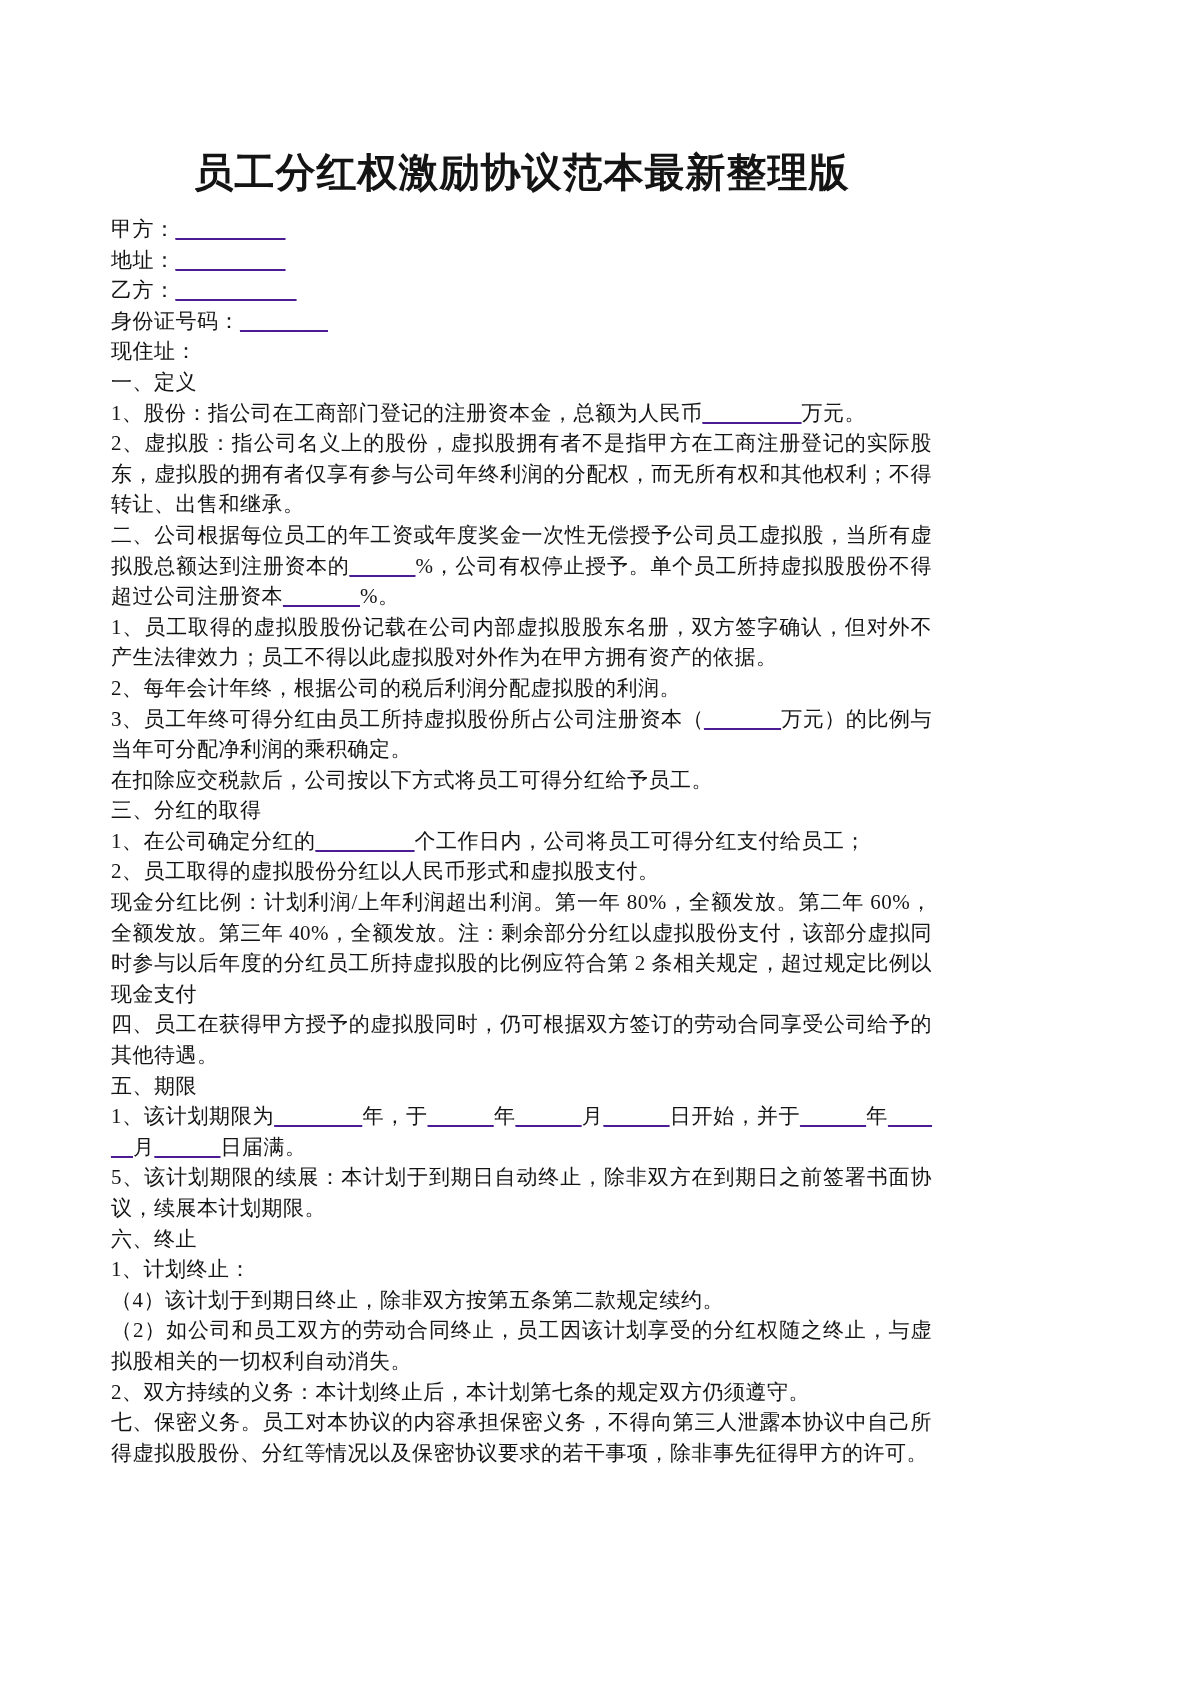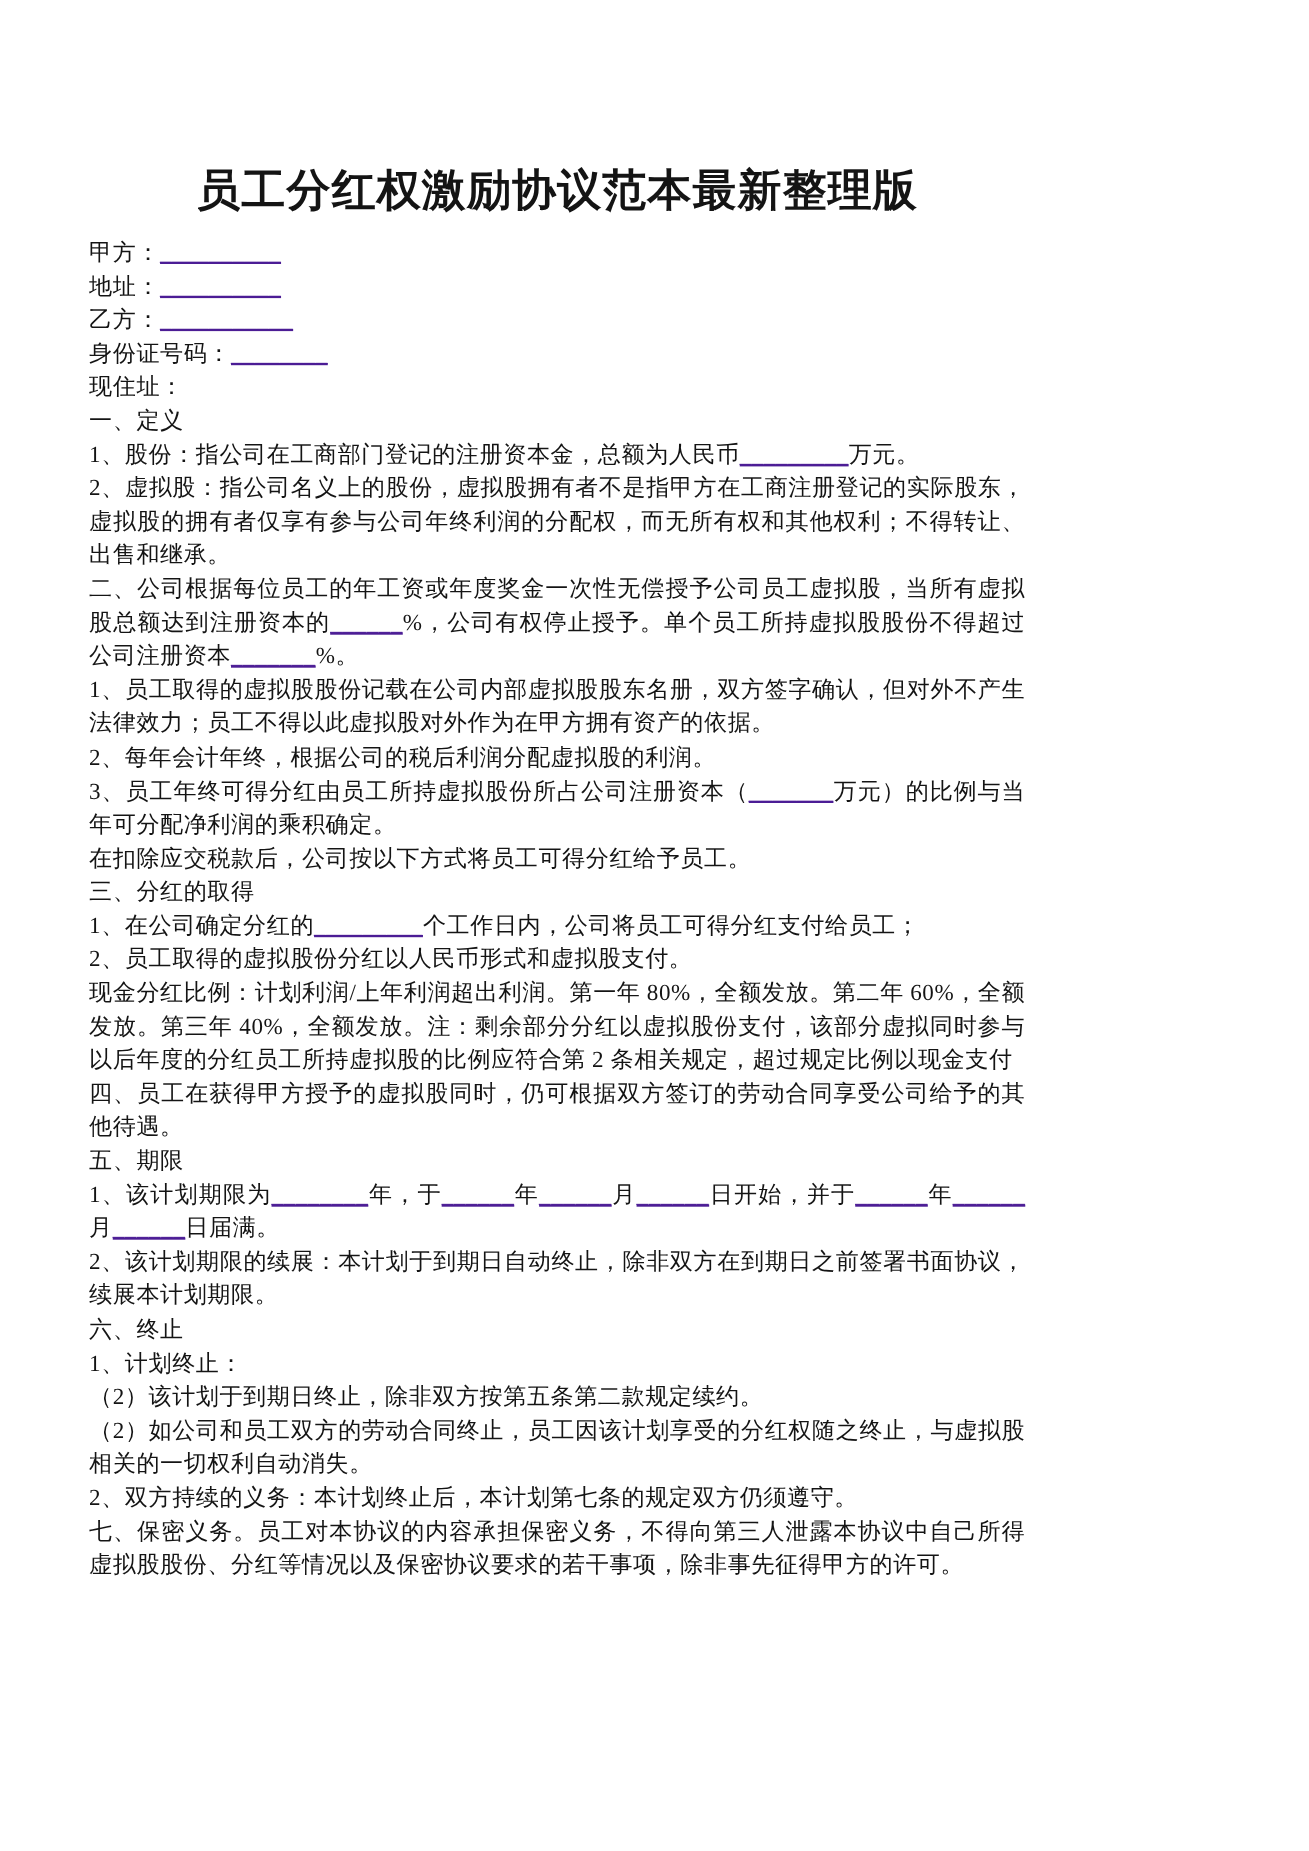--- a/index.html
+++ b/index.html
@@ -9,21 +9,21 @@
   }
   body {
     width: 1190px;
     height: 1683px;
     overflow: hidden;
   }
   .doc {
     box-sizing: border-box;
     width: 1100px;
     height: 1683px;
-    padding: 148px 168px 0 81px;
+    padding: 148px 168px 0 111px;
     font-family: "Liberation Serif", "DejaVu Serif", serif;
     color: #141414;
   }
   .title {
     margin: 0 0 16px 0;
     font-size: 40px;
     line-height: 1.25;
     font-weight: bold;
     text-align: center;
     letter-spacing: 1px;
@@ -60,21 +60,21 @@
       <div class="para">2、每年会计年终，根据公司的税后利润分配虚拟股的利润。</div>
       <div class="para">3、员工年终可得分红由员工所持虚拟股份所占公司注册资本（<span class="blankrun">_______</span>万元）的比例与当年可分配净利润的乘积确定。</div>
       <div class="para">在扣除应交税款后，公司按以下方式将员工可得分红给予员工。</div>
       <div class="para">三、分红的取得</div>
       <div class="para">1、在公司确定分红的<span class="blankrun">_________</span>个工作日内，公司将员工可得分红支付给员工；</div>
       <div class="para">2、员工取得的虚拟股份分红以人民币形式和虚拟股支付。</div>
       <div class="para">现金分红比例：计划利润/上年利润超出利润。第一年 80%，全额发放。第二年 60%，全额发放。第三年 40%，全额发放。注：剩余部分分红以虚拟股份支付，该部分虚拟同时参与以后年度的分红员工所持虚拟股的比例应符合第 2 条相关规定，超过规定比例以现金支付</div>
       <div class="para">四、员工在获得甲方授予的虚拟股同时，仍可根据双方签订的劳动合同享受公司给予的其他待遇。</div>
       <div class="para">五、期限</div>
       <div class="para">1、该计划期限为<span class="blankrun">________</span>年，于<span class="blankrun">______</span>年<span class="blankrun">______</span>月<span class="blankrun">______</span>日开始，并于<span class="blankrun">______</span>年<span class="blankrun">______</span>月<span class="blankrun">______</span>日届满。</div>
-      <div class="para">2、该计划期限的续展：本计划于到期日自动终止，除非双方在到期日之前签署书面协议，续展本计划期限。</div>
+      <div class="para">5、该计划期限的续展：本计划于到期日自动终止，除非双方在到期日之前签署书面协议，续展本计划期限。</div>
       <div class="para">六、终止</div>
       <div class="para">1、计划终止：</div>
-      <div class="para">（2）该计划于到期日终止，除非双方按第五条第二款规定续约。</div>
+      <div class="para">（4）该计划于到期日终止，除非双方按第五条第二款规定续约。</div>
       <div class="para">（2）如公司和员工双方的劳动合同终止，员工因该计划享受的分红权随之终止，与虚拟股相关的一切权利自动消失。</div>
       <div class="para">2、双方持续的义务：本计划终止后，本计划第七条的规定双方仍须遵守。</div>
       <div class="para">七、保密义务。员工对本协议的内容承担保密义务，不得向第三人泄露本协议中自己所得虚拟股股份、分红等情况以及保密协议要求的若干事项，除非事先征得甲方的许可。</div>
     </div>
 </div>
 
 </body></html>

